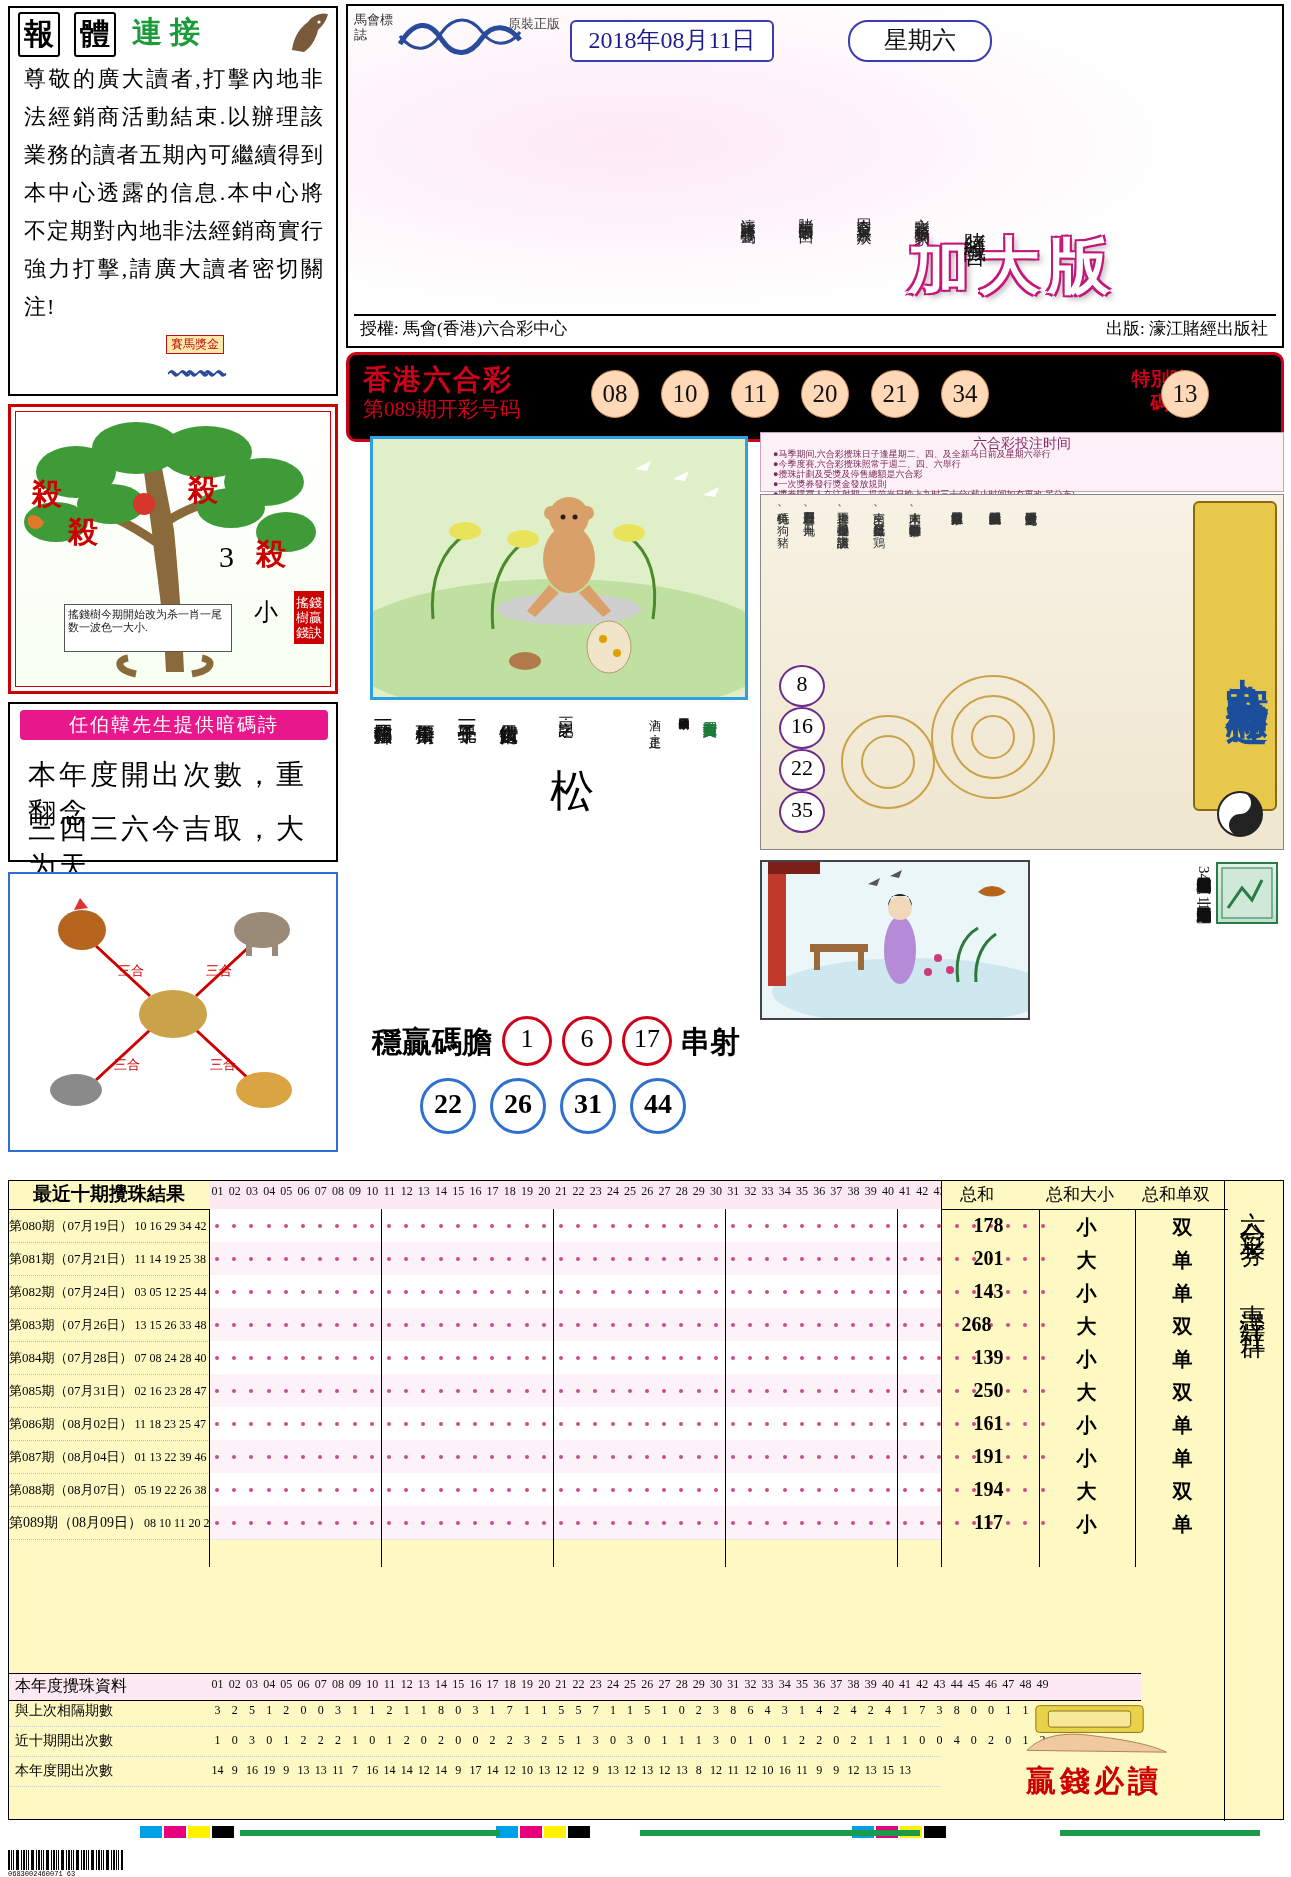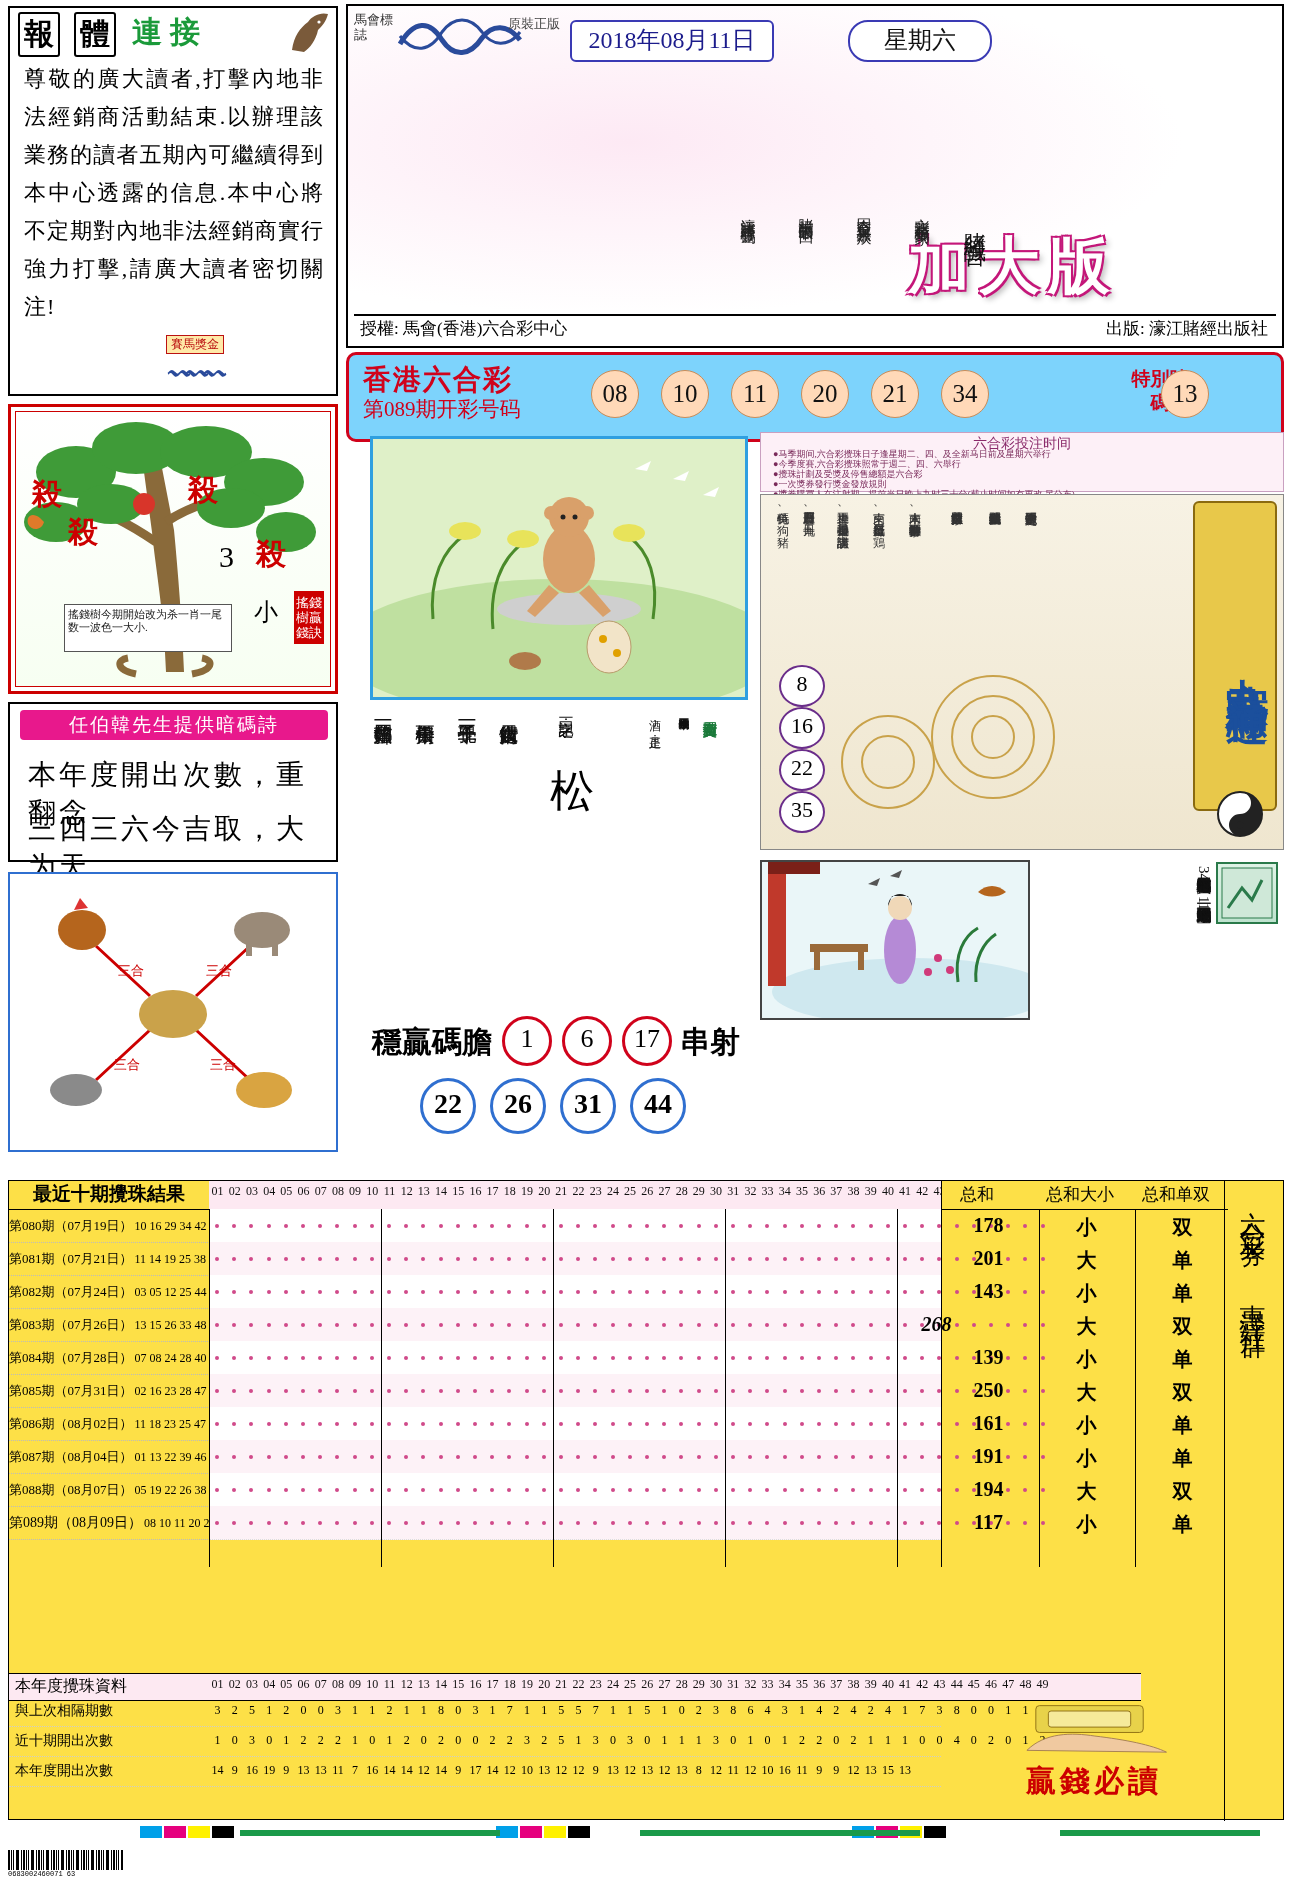--- a/index.html
+++ b/index.html
@@ -40,21 +40,21 @@
      text-shadow:0 0 2px #c4187a,2px 2px 0 #c4187a,-2px 2px 0 #c4187a,2px -2px 0 #c4187a,-2px -2px 0 #c4187a,4px 4px 6px rgba(0,0,0,.3);}
   .mh-col{position:absolute;top:200px;writing-mode:vertical-rl;font-size:15px;line-height:20px;
      font-family:"Liberation Serif",serif;color:#222;letter-spacing:2px;}
   #mh-honest{position:absolute;left:612px;top:208px;writing-mode:vertical-rl;font-size:22px;
      font-family:"Liberation Serif",serif;color:#111;letter-spacing:4px;}
   #mh-auth{position:absolute;left:12px;bottom:6px;font-size:17px;font-family:"Liberation Serif",serif;}
   #mh-pub{position:absolute;right:14px;bottom:6px;font-size:17px;font-family:"Liberation Serif",serif;}
   #mh-rule{position:absolute;left:6px;bottom:30px;width:922px;height:2px;background:#000;}
 
   
-  #resultbar{left:346px;top:352px;width:938px;height:90px;border:3px solid #d0021b;border-radius:10px;background:#7dd3fc;}
+  #resultbar{left:346px;top:352px;width:938px;height:90px;border:3px solid #d0021b;border-radius:10px;background:#000000;}
   #rb-l1{position:absolute;left:14px;top:6px;font-size:28px;color:#d0021b;font-family:"Liberation Serif",serif;font-weight:bold;letter-spacing:2px;}
   #rb-l2{position:absolute;left:14px;top:40px;font-size:21px;color:#d0021b;font-family:"Liberation Serif",serif;}
   .ball{position:absolute;top:15px;width:46px;height:46px;border-radius:50%;background:#ffd9b8;border:1px solid #c98b57;
      text-align:center;line-height:46px;font-size:25px;font-family:"Liberation Serif",serif;color:#111;}
   #rb-sp{position:absolute;right:86px;top:12px;width:70px;font-size:19px;line-height:24px;color:#d0021b;
      font-family:"Liberation Serif",serif;font-weight:bold;text-align:center;}
 
   
   #tree{left:8px;top:404px;width:330px;height:290px;border:3px solid #c00;background:#fff;}
   #tree .inner{position:absolute;left:4px;top:4px;right:4px;bottom:4px;border:1px solid #c00;overflow:hidden;
@@ -113,21 +113,21 @@
      text-align:center;line-height:34px;font-size:22px;font-family:"Liberation Serif",serif;}
   .swirl{position:absolute;border-radius:50%;border:2px solid #c9a24a;}
 
   
   #lady{left:760px;top:860px;width:270px;height:160px;border:2px solid #444;background:linear-gradient(#dff0f6,#eaf6e2);overflow:hidden;}
   #ladytxt{left:1036px;top:860px;width:248px;height:290px;background:#fff;}
   .lcol{position:absolute;writing-mode:vertical-rl;font-size:15px;line-height:21px;font-family:"Liberation Serif",serif;color:#111;}
   #ladyicon{position:absolute;right:6px;top:2px;width:58px;height:58px;border:2px solid #2a7a4a;background:linear-gradient(#dff3e6,#bfe3cf);}
 
   
-  #bottom{left:8px;top:1180px;width:1276px;height:640px;border:1px solid #000;background:#fde047;}
+  #bottom{left:8px;top:1180px;width:1276px;height:640px;border:1px solid #000;background:#fef9c3;}
   #bt-title{position:absolute;left:0;top:0;width:200px;height:28px;border-right:1px solid #000;border-bottom:1px solid #000;
      text-align:center;line-height:26px;font-size:19px;font-weight:bold;font-family:"Liberation Serif",serif;}
   #bt-head{position:absolute;left:200px;top:0;width:732px;height:28px;border-bottom:1px solid #000;
      background:#fde9f2;overflow:hidden;white-space:nowrap;}
   .hn{display:inline-block;width:17.2px;text-align:center;font-size:12px;font-family:"Liberation Serif",serif;color:#111;}
   .rowlbl{position:absolute;left:0;width:200px;height:33px;border-right:1px solid #000;border-bottom:1px dotted #bbb;
      font-size:13px;line-height:33px;font-family:"Liberation Serif",serif;white-space:nowrap;}
   .rowdots{position:absolute;left:200px;width:732px;height:33px;border-bottom:1px dotted #ddd;background:#fff;}
   .rowdots.alt{background:#fdf2f7;}
   .dot{position:absolute;top:15px;width:4px;height:4px;border-radius:50%;background:#d04a8a;}
@@ -653,21 +653,21 @@
           <span class="dot" style="left: 694px;"></span>
           <span class="dot" style="left: 711.2px;"></span>
           <span class="dot" style="left: 728.4px;"></span>
           <span class="dot" style="left: 745.6px;"></span>
           <span class="dot" style="left: 762.8px;"></span>
           <span class="dot" style="left: 780px;"></span>
           <span class="dot" style="left: 797.2px;"></span>
           <span class="dot" style="left: 814.4px;"></span>
           <span class="dot" style="left: 831.6px;"></span>
         </div>
-        <div class="sumcell" style="left: 880px; top: 132px; font-style: italic;">268</div>
+        <div class="sumcell" style="left: 920px; top: 132px;">268</div>
         <div class="sumcell" style="left: 1030px; top: 132px;">大</div>
         <div class="sumcell" style="left: 1126px; top: 132px;">双</div>
         <div class="rowlbl" style="top: 160px;"><span style="font-size:13px">第084期（07月28日）</span><span style="font-size:12px;margin-left:2px">07 08 24 28 40 49 + 17</span></div>
         <div class="rowdots" style="top: 160px;">
           <span class="dot" style="left: 6px;"></span>
           <span class="dot" style="left: 23.2px;"></span>
           <span class="dot" style="left: 40.4px;"></span>
           <span class="dot" style="left: 57.6px;"></span>
           <span class="dot" style="left: 74.8px;"></span>
           <span class="dot" style="left: 92px;"></span>

